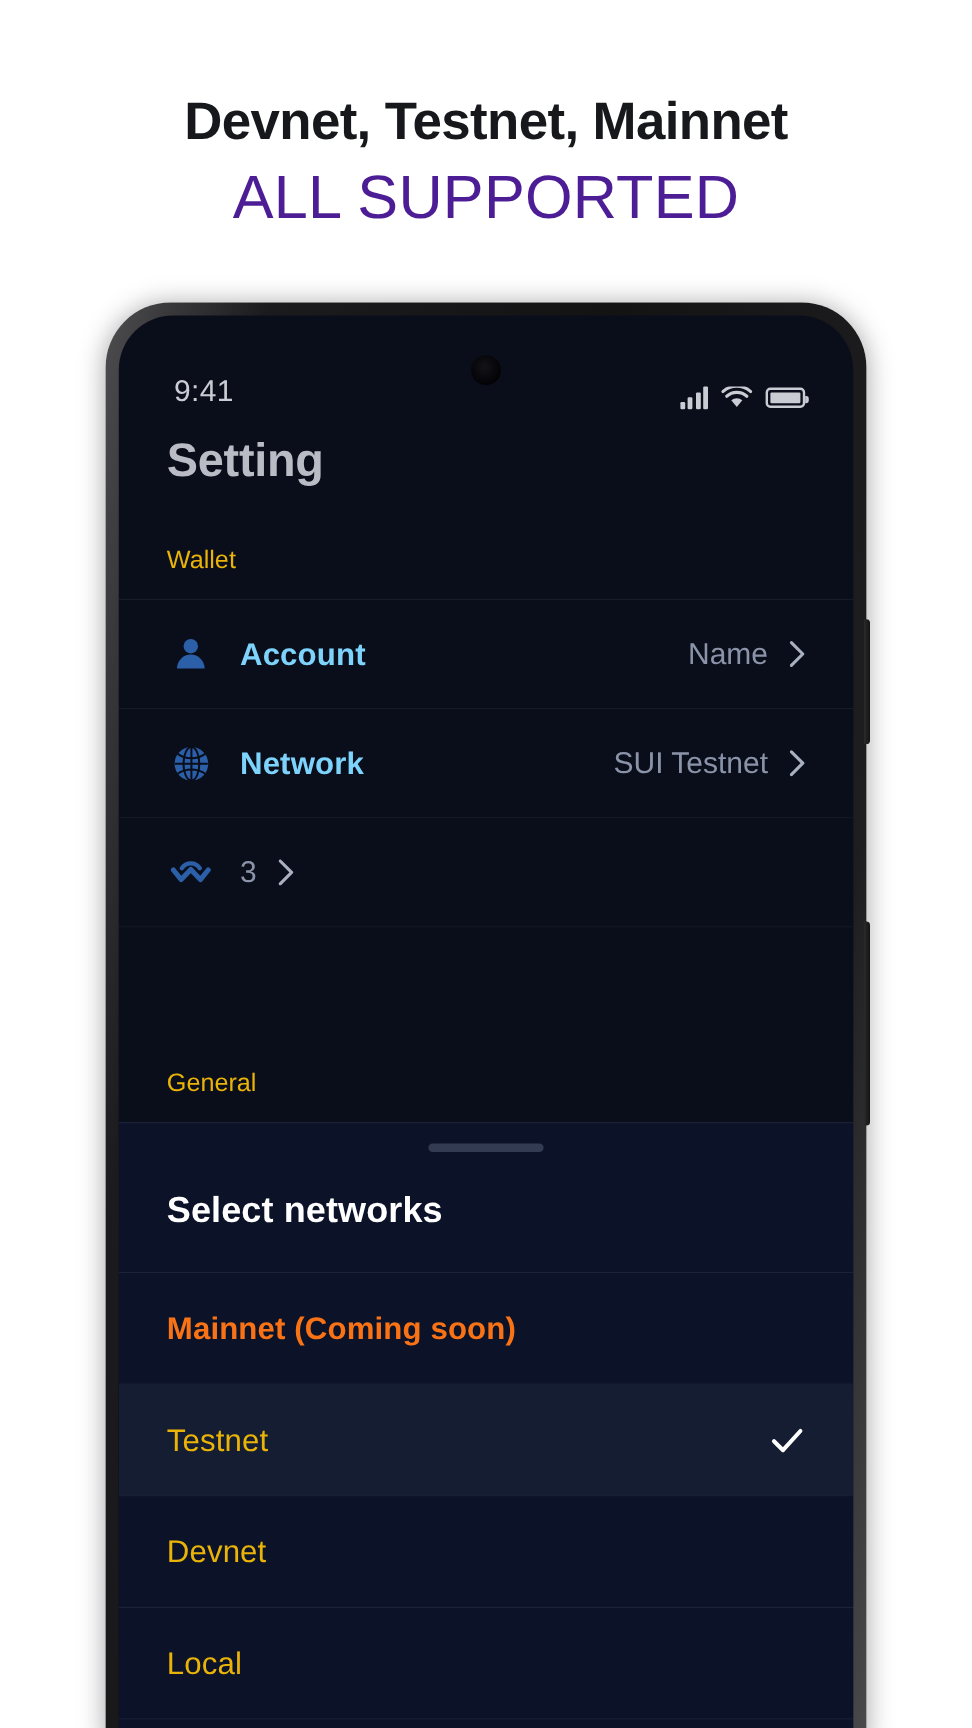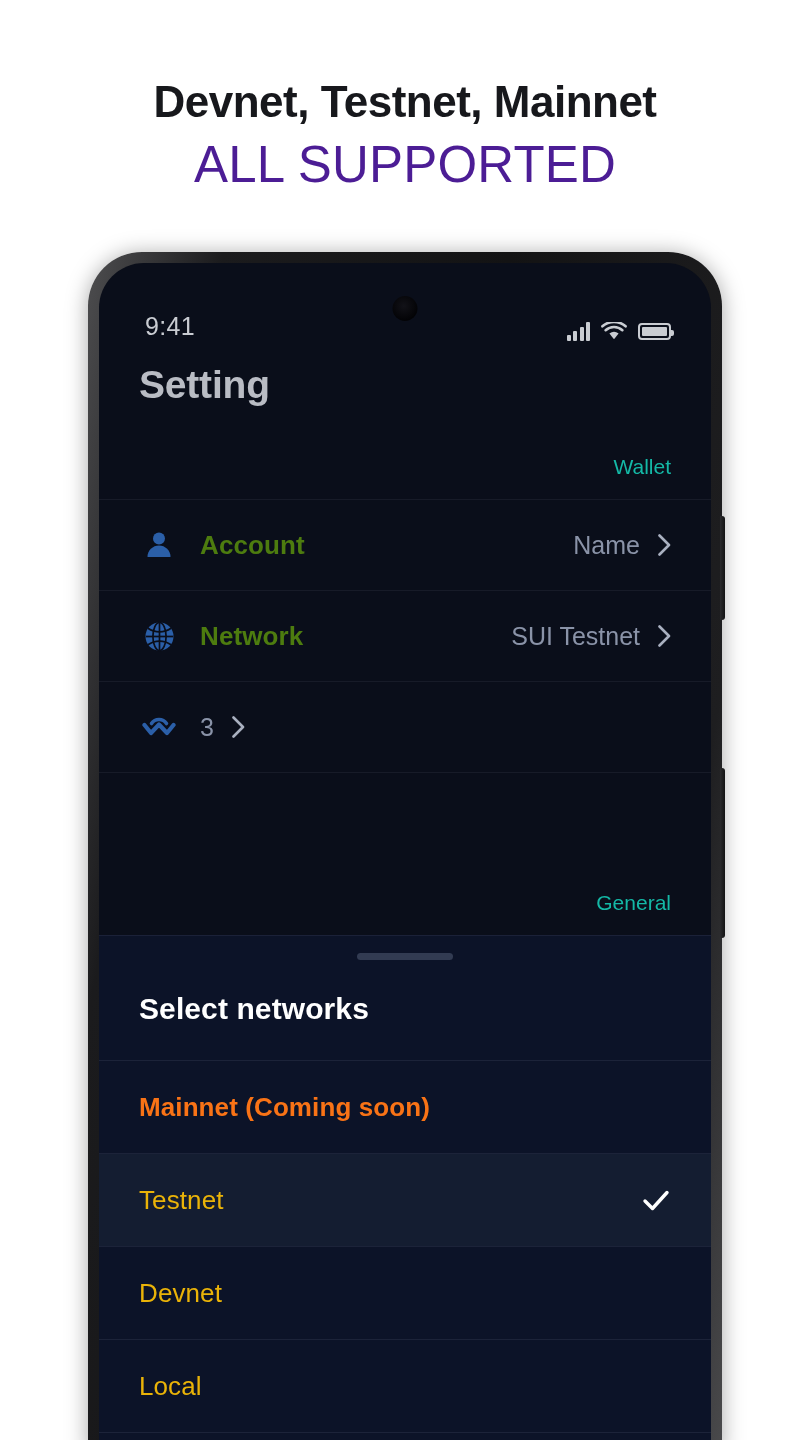--- a/index.html
+++ b/index.html
@@ -76,35 +76,34 @@
   }
   .battery span { display:block; height:100%; background:#c9ccd2; border-radius:1px; }
 
   
   .settings { background:#0a0e1a; }
   .page-title {
     font-size:39px; font-weight:700; color:#b9bcc4;
     padding:22px 40px 0 40px; letter-spacing:-0.2px;
   }
   .section-label {
-    font-size:21px; color:#14b8a6; font-weight:400;
+    font-size:21px; color:#eab308; font-weight:400;
     padding:48px 40px 20px 40px;
-    text-align:right;
   }
   .divider { height:1px; background:#171b28; }
   .row {
     display:flex; align-items:center;
     height:90px; padding:0 40px;
     background:#0a0e1a;
   }
   .row-icon {
     width:40px; display:flex; align-items:center; justify-content:center;
     margin-right:21px; flex:0 0 auto;
   }
-  .row-label { font-size:26px; font-weight:700; color:#4d7c0f; flex:1; letter-spacing:0.1px; }
+  .row-label { font-size:26px; font-weight:700; color:#7dd3fc; flex:1; letter-spacing:0.1px; }
   .row-value { font-size:25px; color:#8a93a8; margin-right:18px; }
   .chev { width:13px; height:22px; flex:0 0 auto; }
   .spacer-general { height:118px; background:#0a0e1a; }
 
   
   .sheet {
     background:#0c1328;
     border-top:1px solid #1b2138;
   }
   .handle-wrap { display:flex; justify-content:center; padding-top:17px; }

